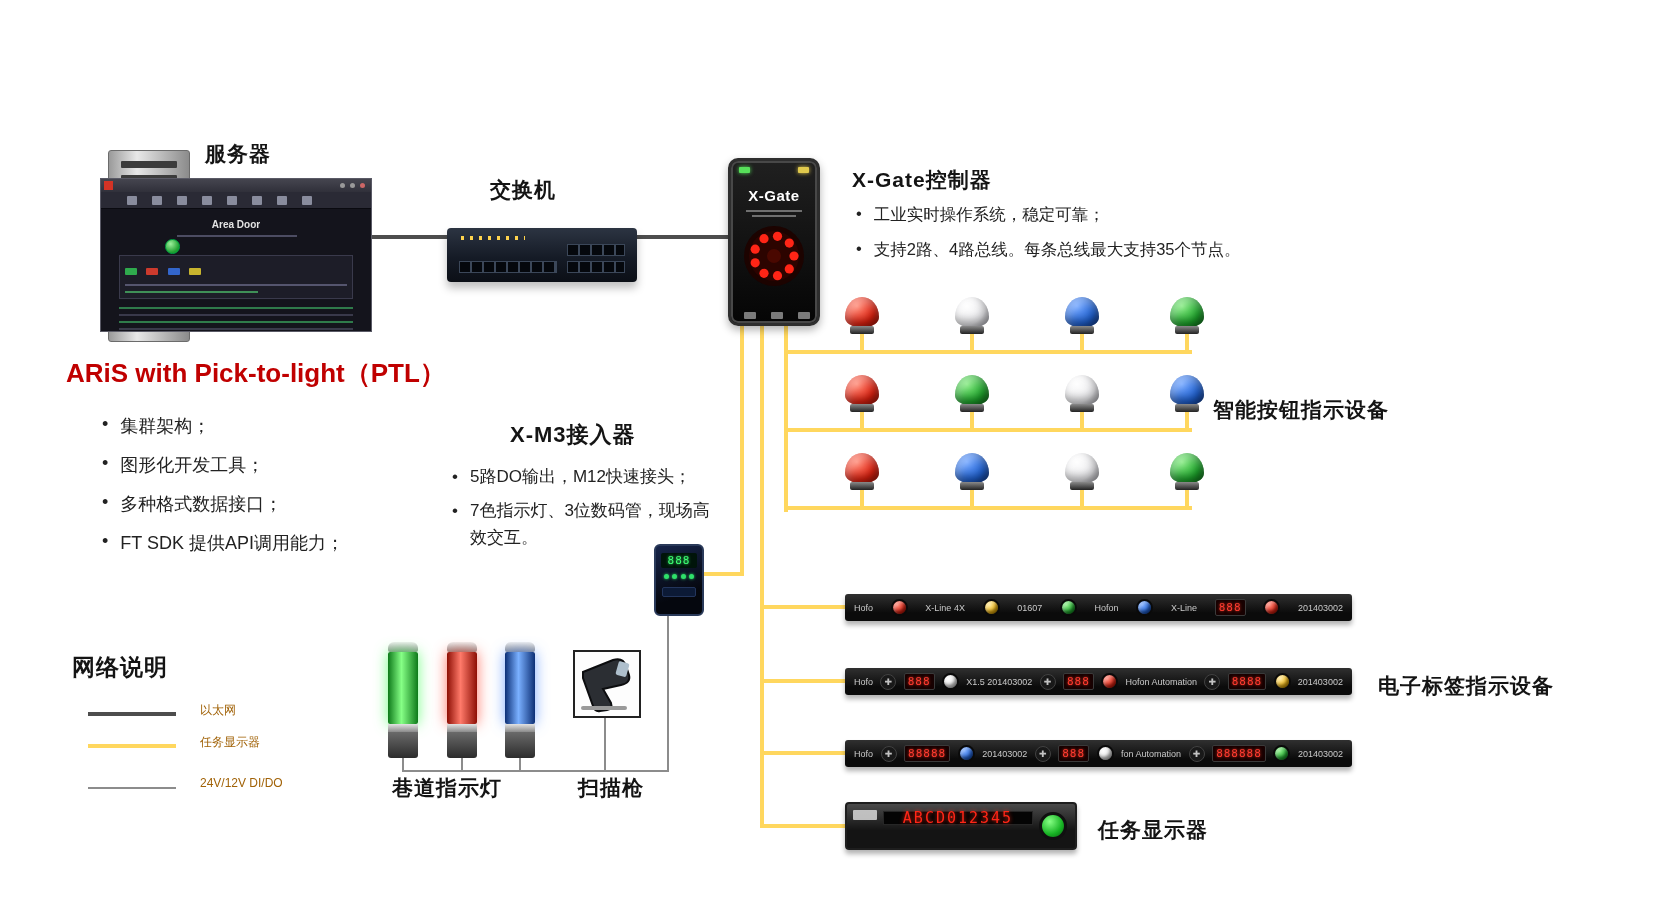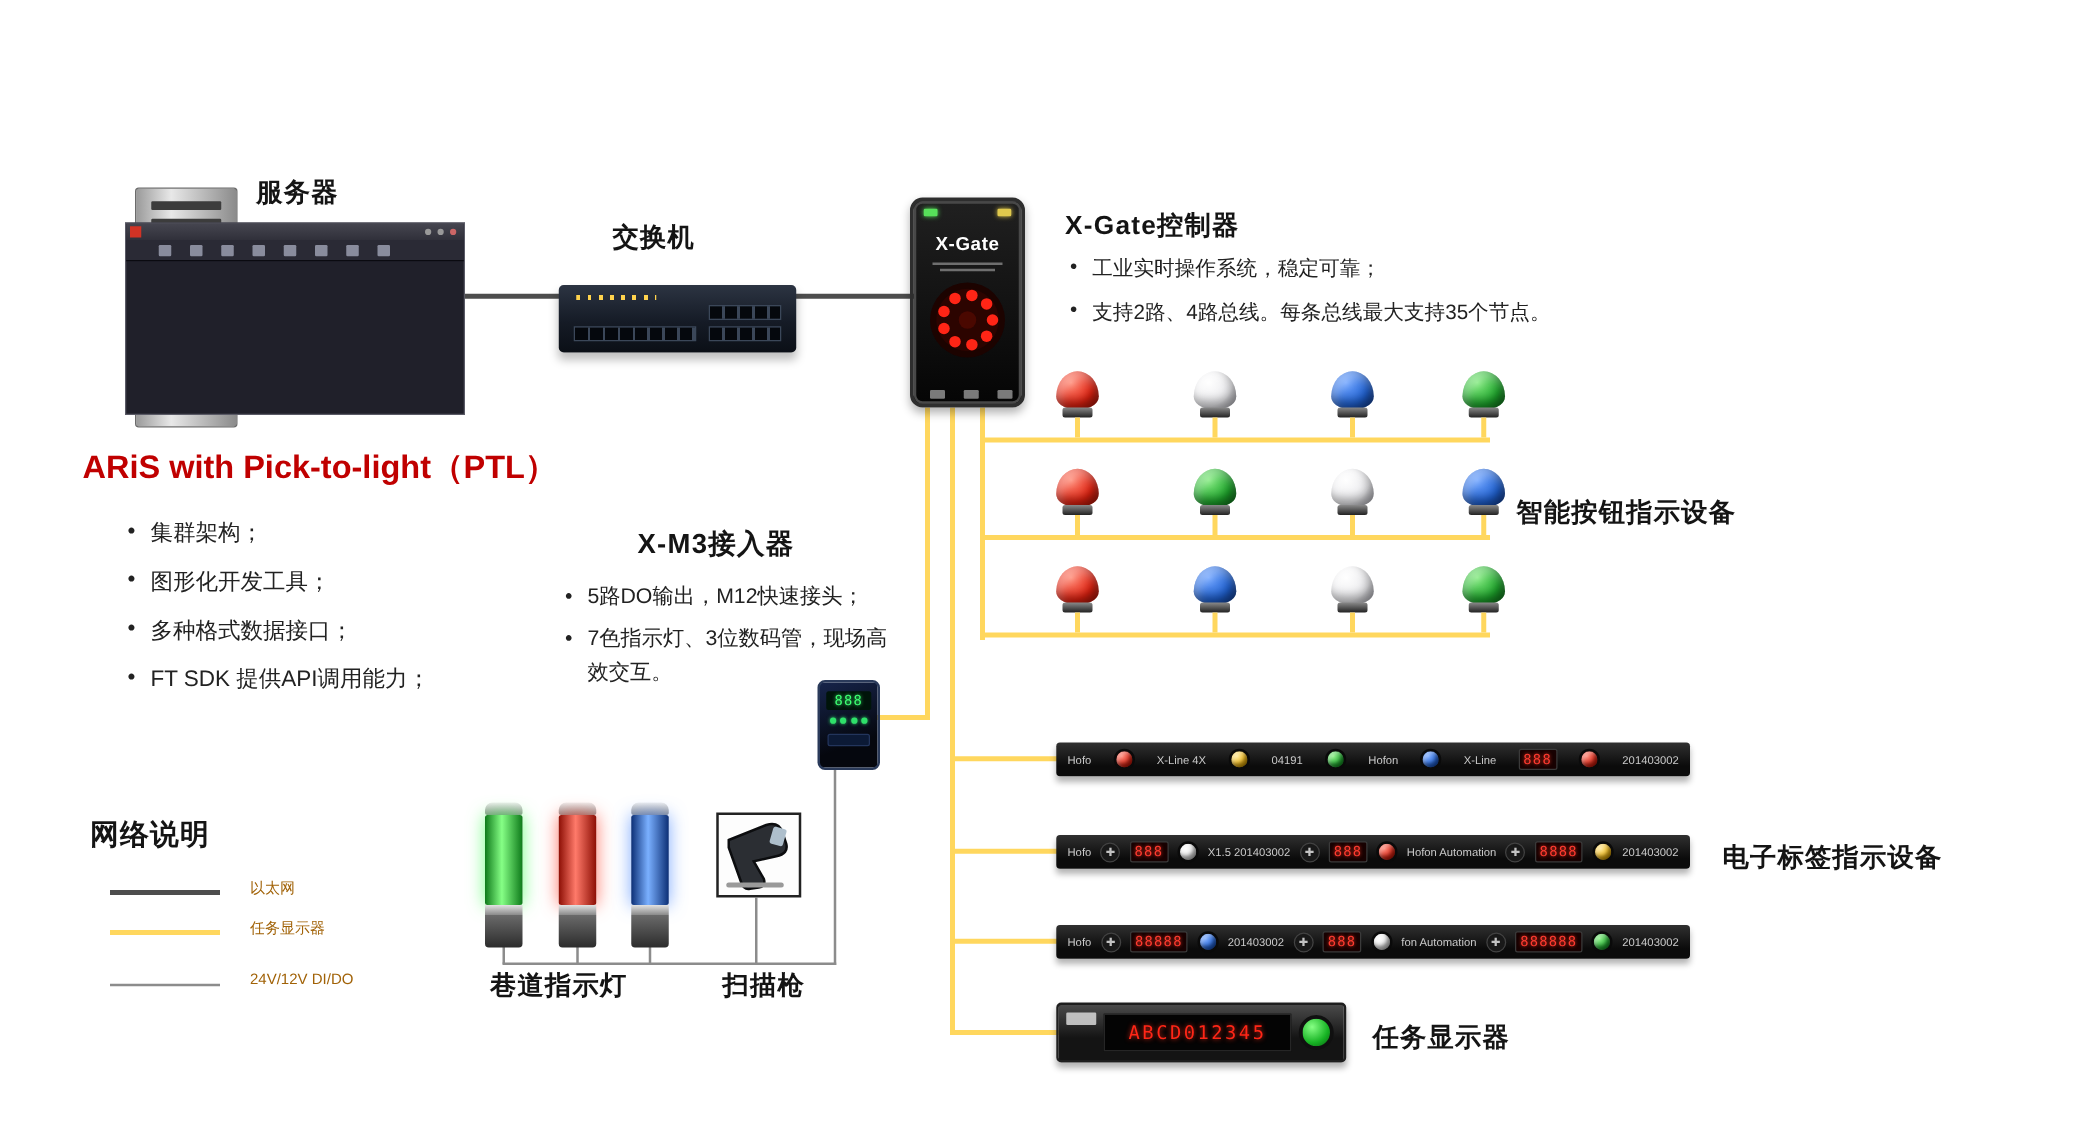--- a/index.html
+++ b/index.html
@@ -117,21 +117,21 @@
   .strip-btn[data-color=green]  { background:radial-gradient(circle at 35% 30%, #8cf087, #1ca32b 65%, #0b5a14); }
   .strip-btn[data-color=blue]   { background:radial-gradient(circle at 35% 30%, #7cacff, #1f5fd0 65%, #0c2f76); }
   .strip-btn[data-color=white]  { background:radial-gradient(circle at 35% 30%, #ffffff, #dcdcdc 65%, #8a8a8a); }
   .strip-dpad { width:16px; height:16px; border-radius:50%; background:#191919; border:1px solid #424242; flex:none;
                 color:#c3c3c3; font-size:9px; line-height:14px; text-align:center; }
 
   
   #task-display { left:845px; top:802px; width:232px; height:48px; border-radius:4px; border:2px solid #1e1e1e;
                   background:linear-gradient(#4a4a4a,#141414 60%); box-shadow:0 4px 5px rgba(0,0,0,.3); }
   .td-logo { position:absolute; left:6px; top:6px; width:24px; height:10px; background:#d8d8d8; opacity:.85; border-radius:1px; }
-  .td-screen { position:absolute; left:36px; top:7px; width:150px; height:30px; background:#040404; border:1px solid #262626;
+  .td-screen { position:absolute; left:36px; top:7px; width:150px; height:14px; background:#040404; border:1px solid #262626;
                display:flex; align-items:center; justify-content:center; }
   .td-text { color:#ff2617; font-family:"DejaVu Sans Mono",monospace; font-size:15px; letter-spacing:2px;
              text-shadow:0 0 4px rgba(255,40,20,.85); }
   .td-btn { position:absolute; right:8px; top:50%; transform:translateY(-50%); width:28px; height:28px; border-radius:50%;
             background:radial-gradient(circle at 35% 30%, #86ff84, #17b324 60%, #085c10); border:3px solid #101010; }
 
   
   #legend-heading { left:72px; top:652px; font-size:23px; }
   .lg-line { position:absolute; left:88px; width:88px; }
   .lg-text { position:absolute; left:200px; font-size:12px; color:#a16207; white-space:nowrap; }
@@ -205,20 +205,37 @@
     </div>
     <div class="aw-toolbar">
       <span class="aw-ic"></span>
       <span class="aw-ic"></span>
       <span class="aw-ic"></span>
       <span class="aw-ic"></span>
       <span class="aw-ic"></span>
       <span class="aw-ic"></span>
       <span class="aw-ic"></span>
       <span class="aw-ic"></span>
+    </div>
+    <div class="aw-main">
+      <div class="aw-title">Area Door</div>
+      <div class="aw-sub"></div>
+      <div class="aw-circle"></div>
+      <div class="aw-panel">
+        <span class="chip c1"></span>
+        <span class="chip c2"></span>
+        <span class="chip c3"></span>
+        <span class="chip c4"></span>
+        <div class="pbar"></div>
+        <div class="pbar short"></div>
+      </div>
+      <div class="aw-row" style="top:98px;"></div>
+      <div class="aw-row g" style="top:105px;"></div>
+      <div class="aw-row" style="top:112px;"></div>
+      <div class="aw-row g" style="top:119px;"></div>
     </div>
   </div>
 
   <div class="abs" id="aris-title">ARiS with Pick-to-light（PTL）</div>
   <div class="bullets" id="aris-bullets">
     <div class="bullet">
         <span class="dot">•</span>
         <span>集群架构；</span>
       </div>
     <div class="bullet">
@@ -404,21 +421,21 @@
       <rect x="6" y="54" width="46" height="4" rx="2" fill="#9a9a9a"></rect>
     </svg>
   </div>
   <div class="sec-label" style="left:578px;top:774px;">扫描枪</div>
 
   <div class="strip" style="top:594px;">
       <span class="strip-text">Hofo</span>
       <span class="strip-btn" data-color="red"></span>
       <span class="strip-text">X-Line 4X</span>
       <span class="strip-btn" data-color="yellow"></span>
-      <span class="strip-text">04191</span>
+      <span class="strip-text">01607</span>
       <span class="strip-btn" data-color="green"></span>
       <span class="strip-text">Hofon</span>
       <span class="strip-btn" data-color="blue"></span>
       <span class="strip-text">X-Line</span>
       <span class="strip-disp">888</span>
       <span class="strip-btn" data-color="red"></span>
       <span class="strip-text">201403002</span>
     </div>
   <div class="strip" style="top:668px;">
       <span class="strip-text">Hofo</span>

